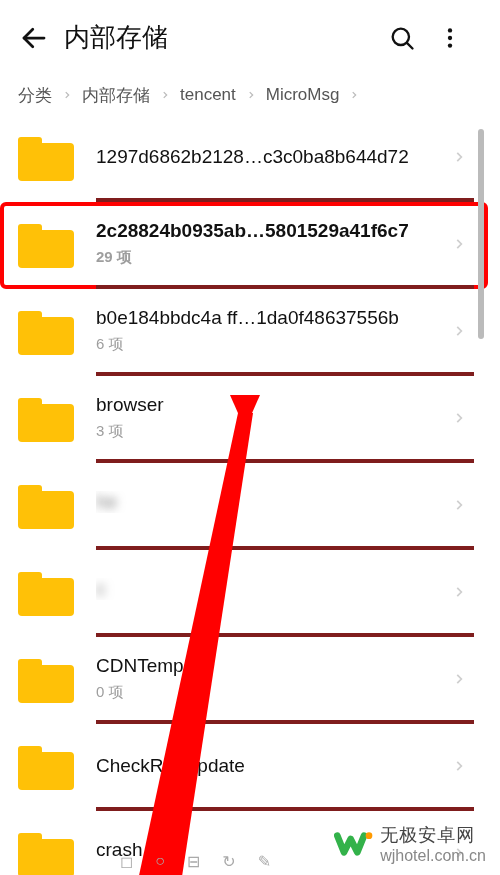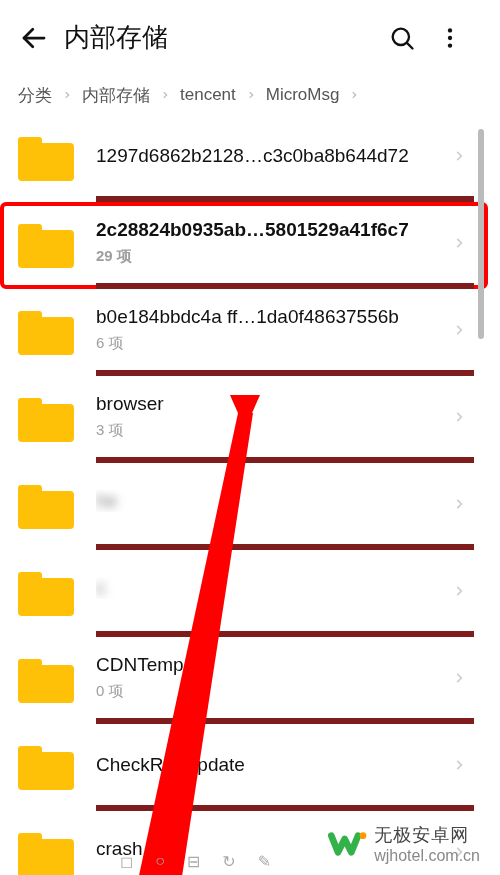--- a/index.html
+++ b/index.html
@@ -16,31 +16,31 @@
   .crumb-sep { margin: 0 10px; color: #bbb; }
 
   .list-area { position: absolute; top: 115px; left: 0; right: 0; bottom: 0; }
   .scroll-ind { position: absolute; right: 4px; top: 14px; width: 6px; height: 210px; background: #bbb; border-radius: 3px; }
 
   .rows { }
   .row { display: flex; align-items: center; height: 87px; padding: 0 14px 0 18px; }
   .folder-icon { width: 56px; height: 44px; position: relative; flex: 0 0 56px; }
   .folder-icon .tab { position: absolute; top: 0; left: 0; width: 24px; height: 10px; background: #ffc107; border-radius: 3px 3px 0 0; }
   .folder-icon .body { position: absolute; top: 6px; left: 0; width: 56px; height: 38px; background: #ffc107; border-radius: 4px; }
-  .info { flex: 1; margin-left: 22px; min-width: 0; border-bottom: 6px solid #7f1d1d; height: 100%; display: flex; flex-direction: column; justify-content: center; position: relative; padding-right: 44px; }
+  .info { flex: 1; margin-left: 22px; min-width: 0; border-bottom: 4px solid #7f1d1d; height: 100%; display: flex; flex-direction: column; justify-content: center; position: relative; padding-right: 44px; }
   .name { font-size: 19px; color: #111; white-space: nowrap; overflow: hidden; text-overflow: ellipsis; }
   .sub { font-size: 15px; color: #9e9e9e; margin-top: 6px; }
   .chev { position: absolute; right: 8px; top: 50%; transform: translateY(-50%); color: #cfcfcf; }
 
   .row.highlight { outline: 4px solid #ff0000; outline-offset: -4px; border-radius: 6px; font-weight: bold; }
   .pixelate { color: transparent; text-shadow: 0 0 10px rgba(0,0,0,0.55); }
 
   .arrow-overlay { position: absolute; left: 60px; top: 280px; pointer-events: none; }
 
-  .watermark { position: absolute; right: 8px; bottom: 10px; display: flex; align-items: center; }
+  .watermark { position: absolute; right: 2px; bottom: 10px; display: flex; align-items: center; }
   .wm-logo { width: 40px; height: 40px; }
   .wm-text { margin-left: 6px; }
   .wm-t1 { font-size: 18px; color: #444; letter-spacing: 1px; }
   .wm-t2 { font-size: 16px; color: #888; }
 
   .tool-strip { position: absolute; left: 120px; bottom: 0; height: 28px; display: flex; align-items: center; gap: 22px; color: #aaa; font-size: 16px; }
   .tool-strip span { display:inline-block; }
 
   svg { display:block; }
 </style>

